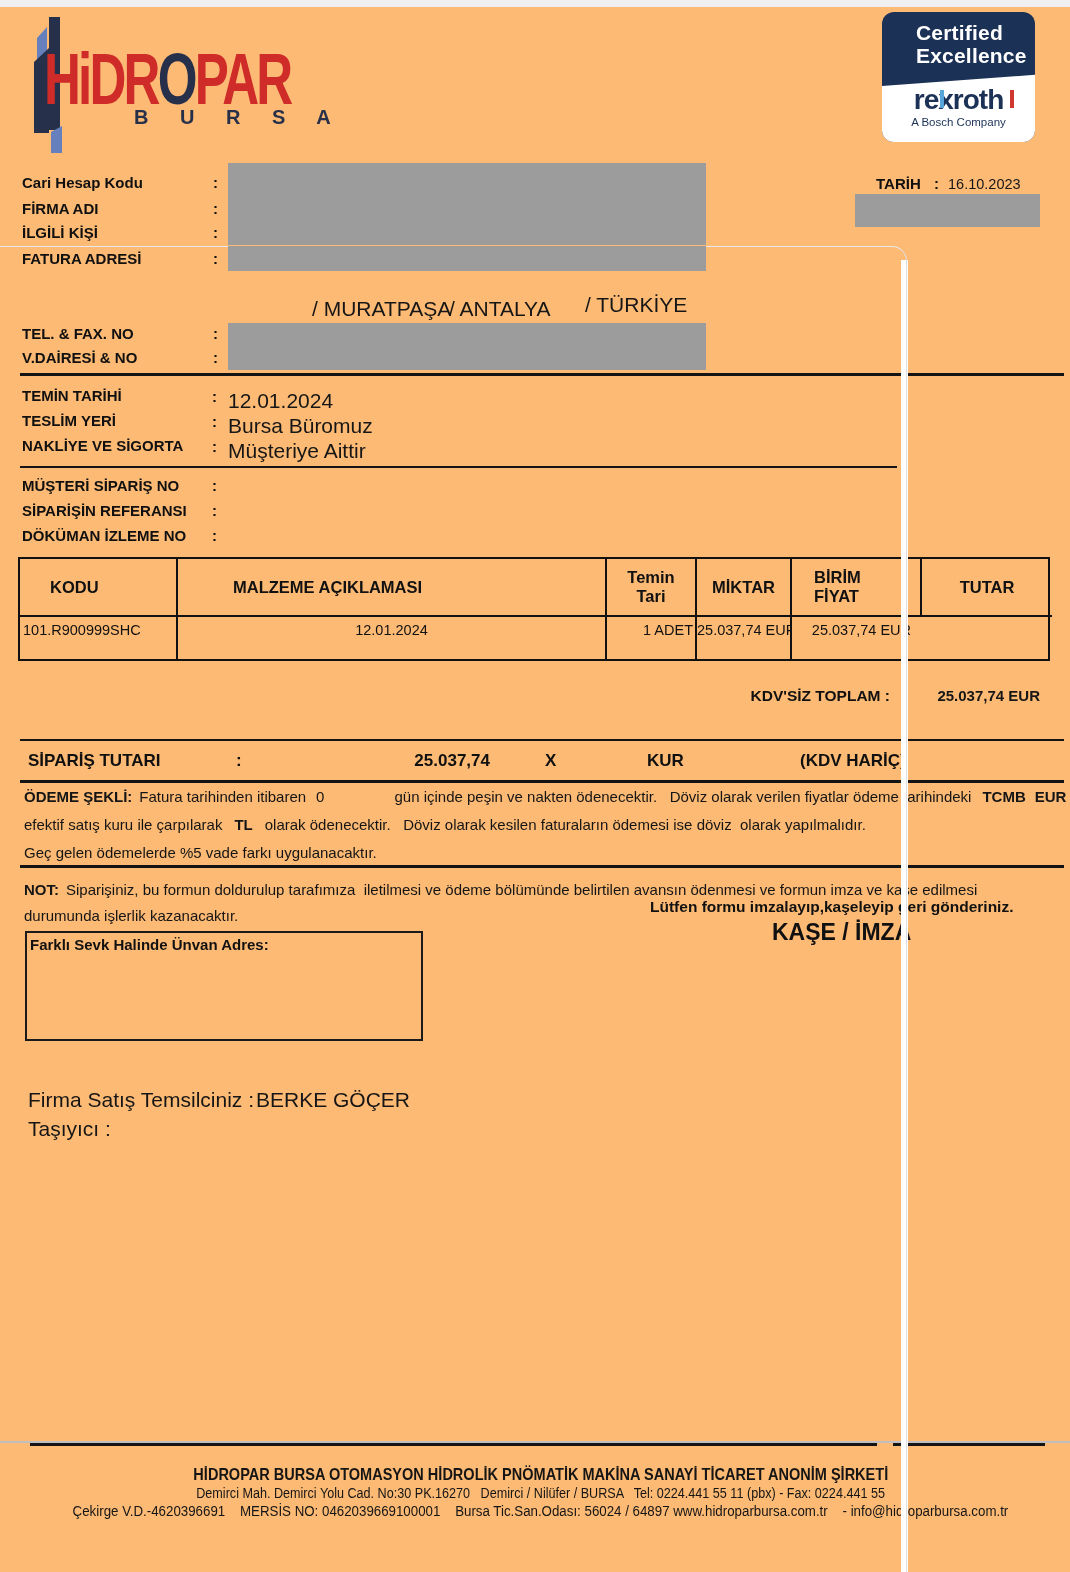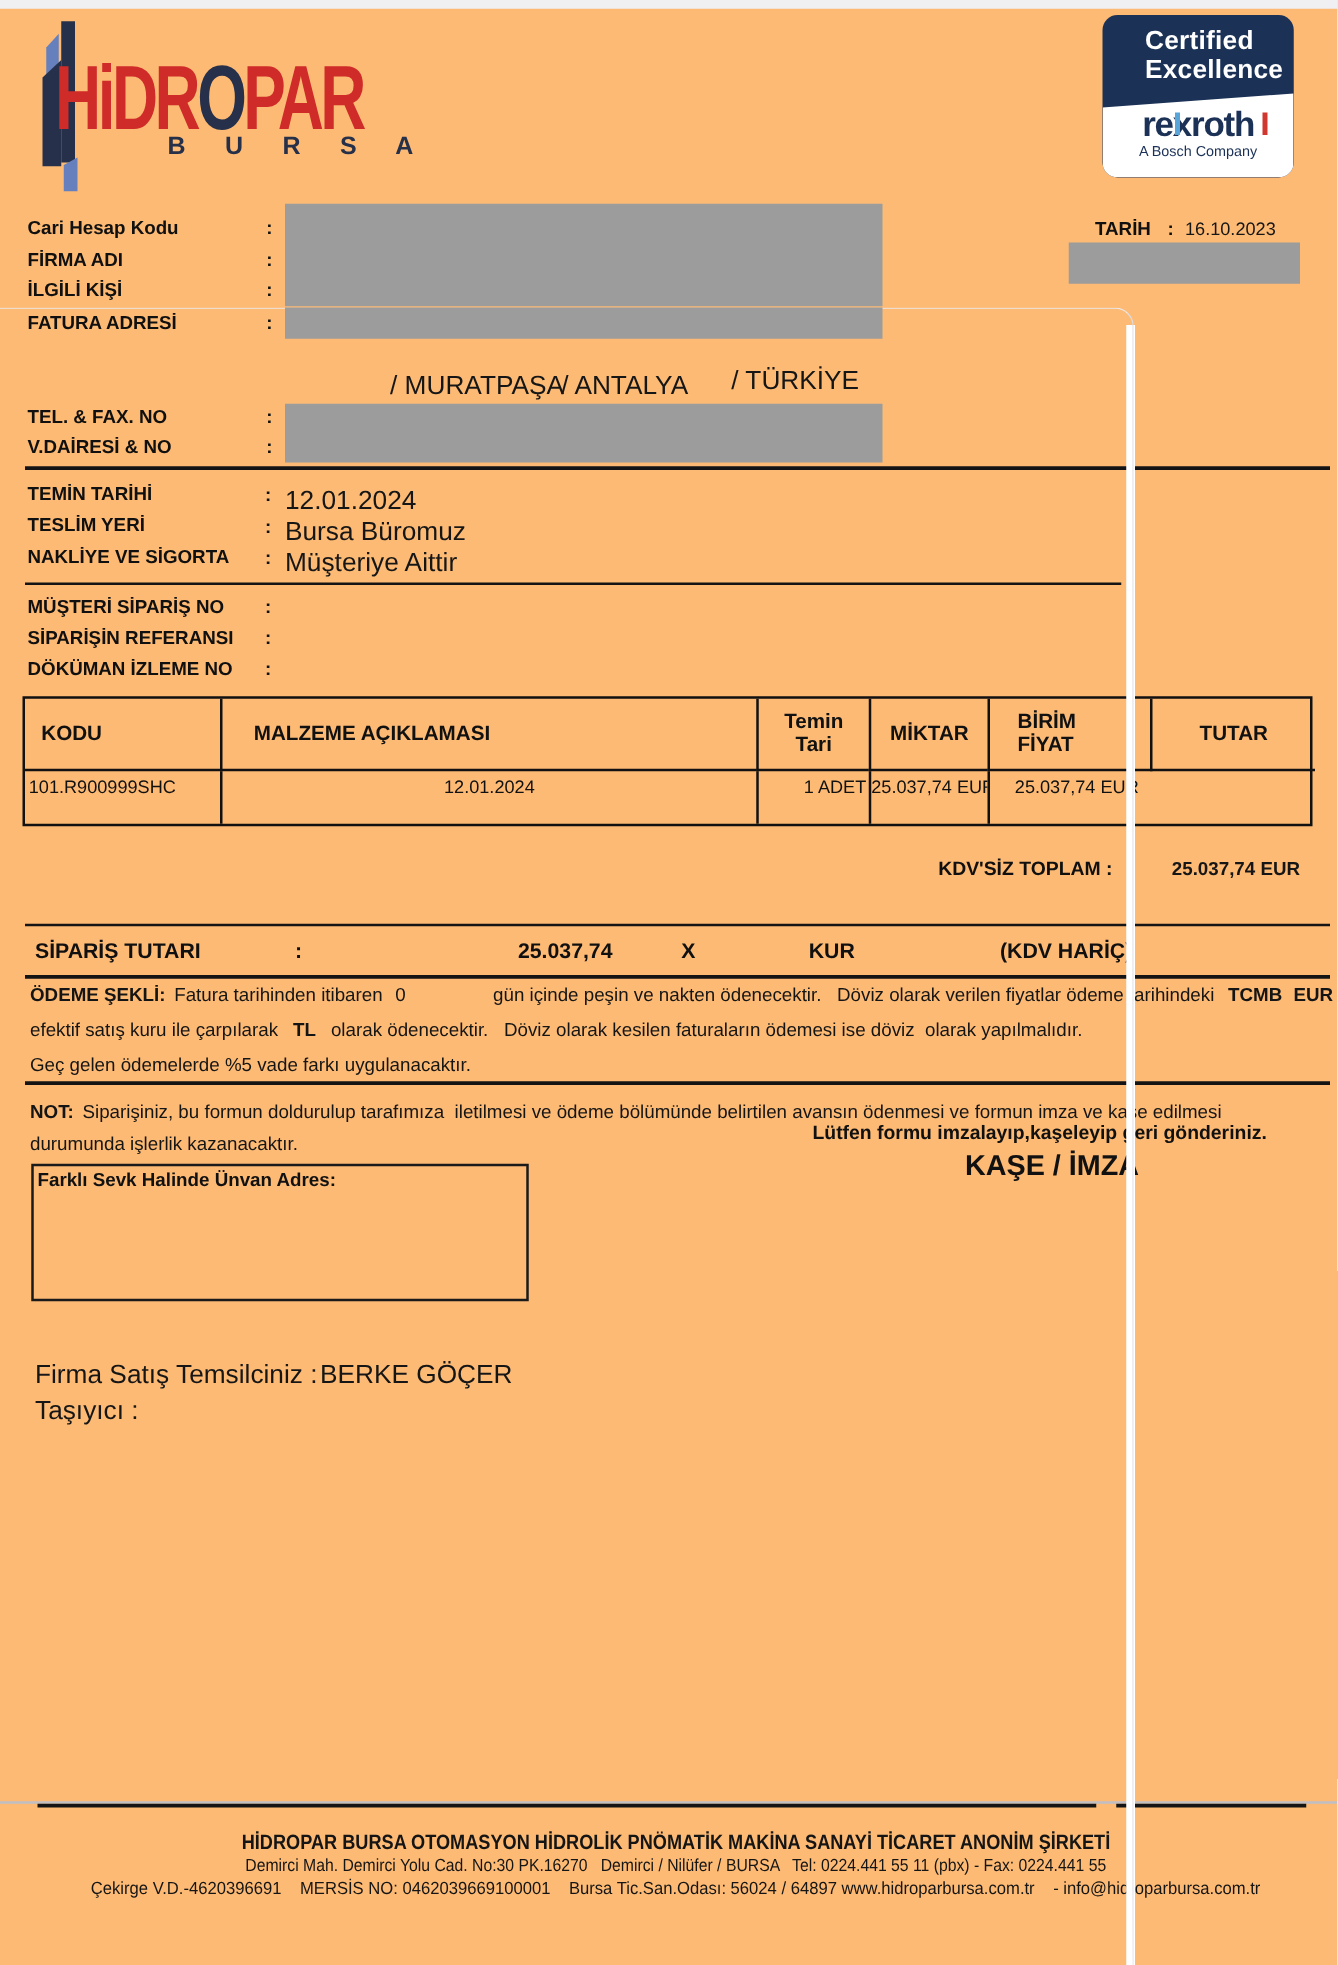--- a/index.html
+++ b/index.html
@@ -114,22 +114,22 @@
   <div class="abs hr" style="left:20px;top:466px;width:877px;height:2px;"></div>
 
   <span class="abs lbl" style="left:22px;top:477px;">MÜŞTERİ SİPARİŞ NO</span>
   <span class="abs colon" style="left:212px;top:477px;">:</span>
   <span class="abs lbl" style="left:22px;top:502px;">SİPARİŞİN REFERANSI</span>
   <span class="abs colon" style="left:212px;top:502px;">:</span>
   <span class="abs lbl" style="left:22px;top:527px;">DÖKÜMAN İZLEME NO</span>
   <span class="abs colon" style="left:212px;top:527px;">:</span>
 
   <div class="abs ordtable">
-    <div class="th c1" style="padding-left:13px;">KODU</div>
-    <div class="th" style="padding-left:25px;">MALZEME AÇIKLAMASI</div>
+    <div class="th c1" style="padding-left:30px;">KODU</div>
+    <div class="th" style="padding-left:55px;">MALZEME AÇIKLAMASI</div>
     <div class="th tc">
         <span>Temin</span>
         <span>Tari</span>
       </div>
     <div class="th tc">MİKTAR</div>
     <div class="th" style="padding-left:22px;">
         <span>BİRİM</span>
         <span>FİYAT</span>
       </div>
     <div class="th tc">TUTAR</div>

